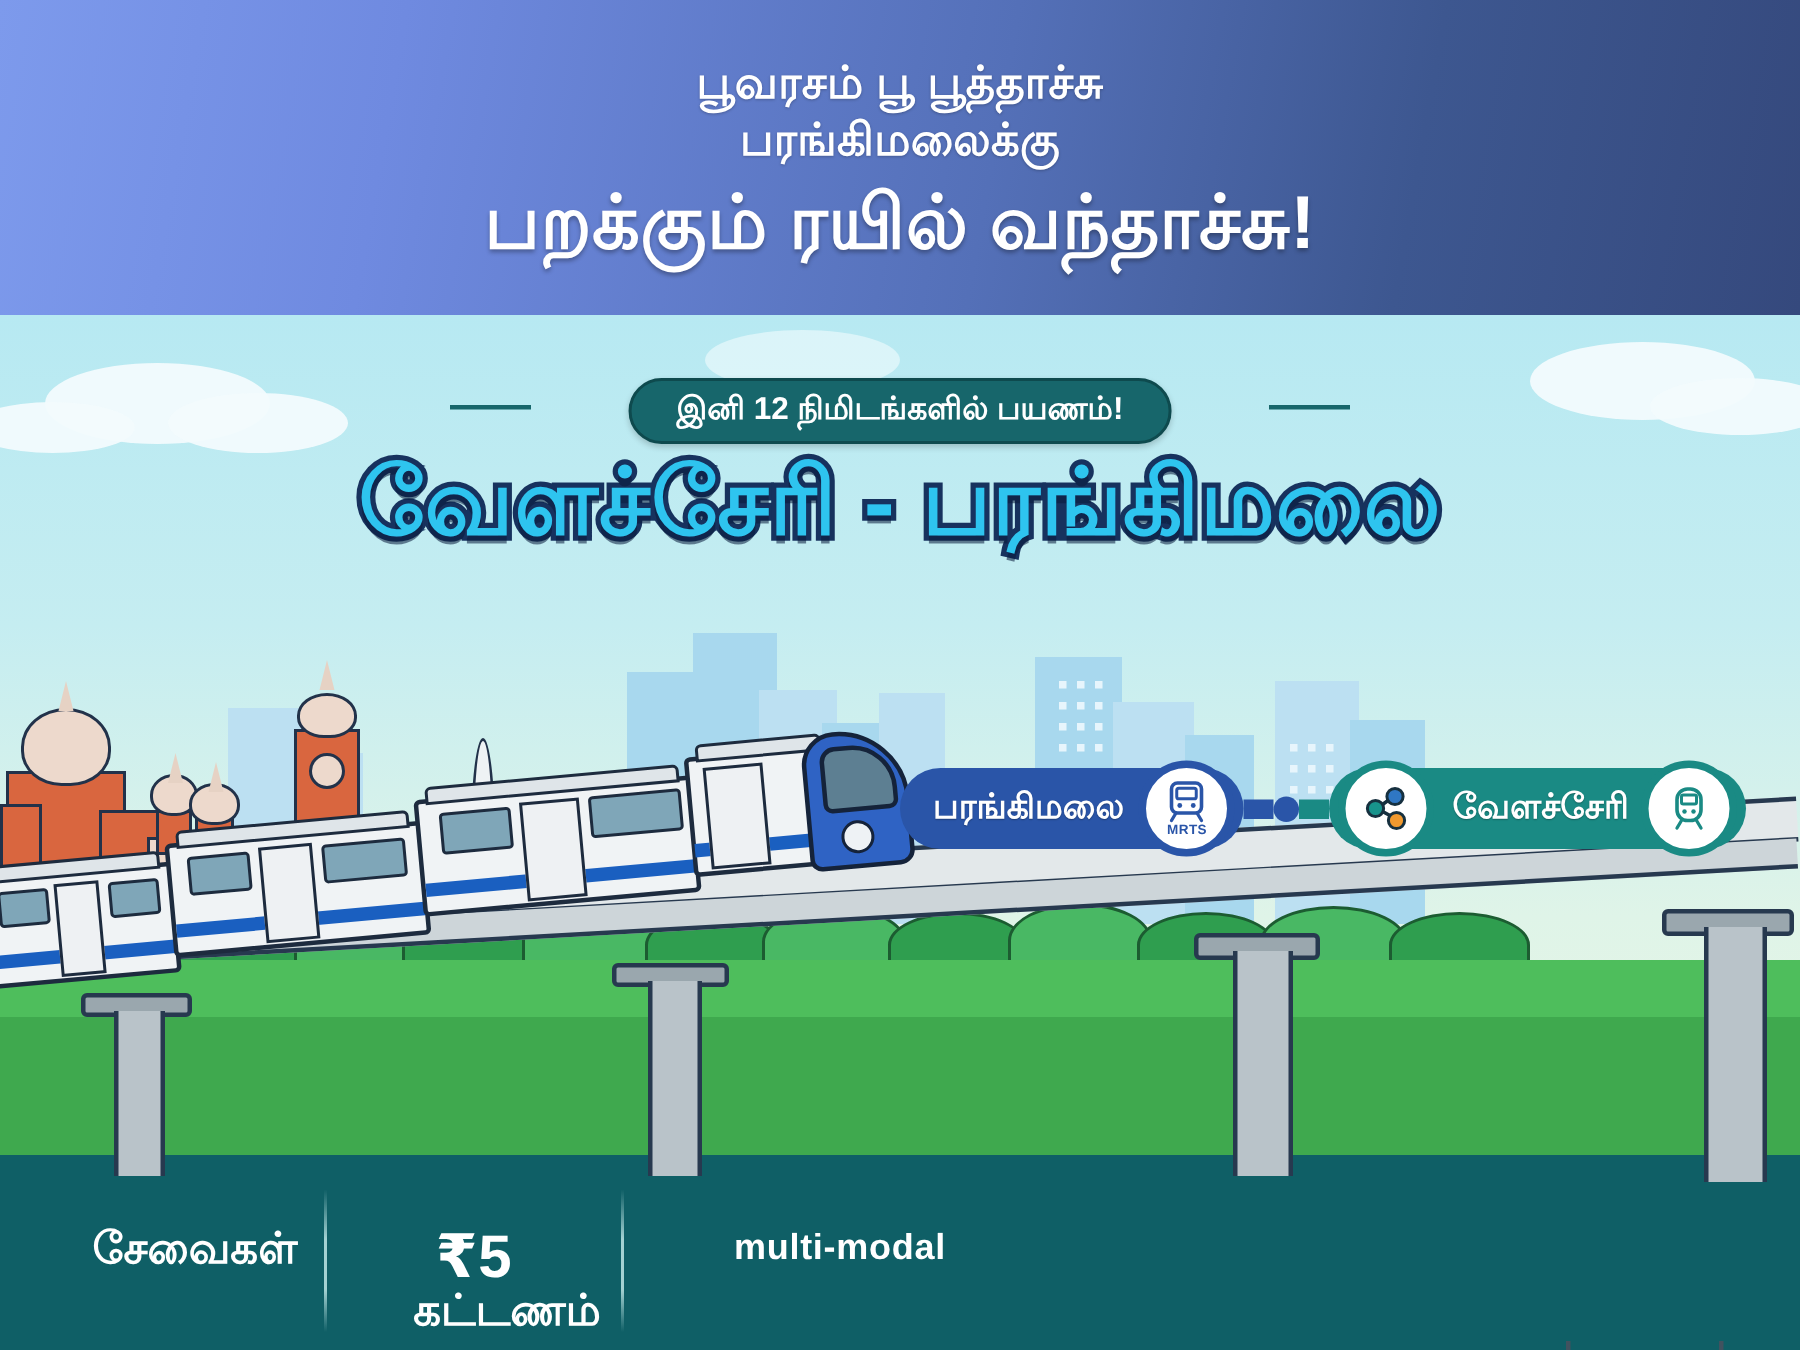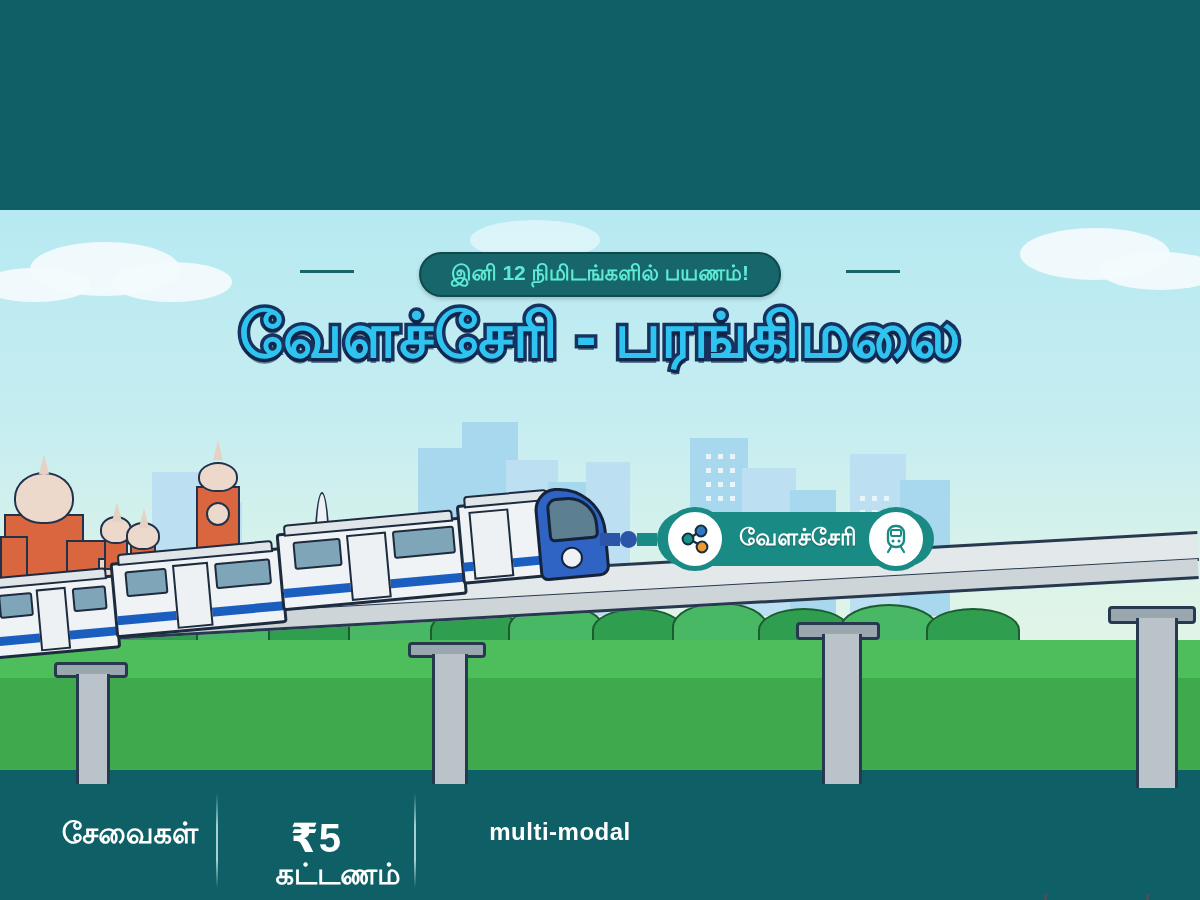--- a/index.html
+++ b/index.html
@@ -66,21 +66,21 @@
   .car-roof { position:absolute; background:#dfe5e9; border:2px solid #1d2b3e; border-radius:4px 4px 0 0; }
   .win { position:absolute; background:#7fa6b8; border:2px solid #1d2b3e; border-radius:3px; }
   .door { position:absolute; background:#eef1f3; border:2px solid #1d2b3e; }
   .nose { position:absolute; background:#2f63c4; border:3px solid #15233a; border-radius:22px 48px 10px 8px; }
   .windshield { position:absolute; background:#5d7f92; border:3px solid #15233a; border-radius:10px 30px 6px 6px; }
   .logo-dot { position:absolute; width:22px;height:22px;border-radius:50%;background:#eef2f5;border:2px solid #15233a; }
 
   
   .pill {
     position:absolute; left:50%; transform:translateX(-50%); top:42px;
-    background:#17666b; color:#5eead4; font-weight:bold; font-size:21px;
+    background:#17666b; color:#ffffff; font-weight:bold; font-size:21px;
     padding:7px 30px; border-radius:24px; white-space:nowrap;
     border:2px solid #0e4a4e; box-shadow:0 2px 4px rgba(0,0,0,.2);
   }
   .pill-wing { position:absolute; top:60px; height:3px; background:#17666b; width:54px; }
 
   .headline1 {
     position:absolute; width:1200px; top:95px; text-align:center;
     font-size:62px; font-weight:bold; color:#2ec4ef; line-height:1;
     -webkit-text-stroke:7px #17325e; paint-order:stroke fill;
     text-shadow:0 5px 0 rgba(10,28,60,.55);
@@ -122,20 +122,25 @@
   .divider { position:absolute; top:793px; width:2px; height:95px;
              background:linear-gradient(180deg,rgba(200,235,235,0) 0%,rgba(190,230,230,.85) 35%,rgba(190,230,230,.85) 70%,rgba(200,235,235,0) 100%); }
 
   svg { display:block; }
 </style>
 </head>
 <body>
 
 <div class="poster">
 
+  <div class="header">
+    <div class="hdr-small">பூவரசம் பூ பூத்தாச்சு</div>
+    <div class="hdr-small">பரங்கிமலைக்கு</div>
+    <div class="hdr-big">பறக்கும் ரயில் வந்தாச்சு!</div>
+  </div>
 
   <div class="scene">
 
     <div class="cloud" style="left:30px;  top:32px;  width:150px;height:54px;"></div>
     <div class="cloud" style="left:112px; top:52px;  width:120px;height:40px;"></div>
     <div class="cloud" style="left:-20px; top:58px;  width:110px;height:34px;"></div>
     <div class="cloud" style="left:1020px;top:18px;  width:150px;height:52px;"></div>
     <div class="cloud" style="left:1100px;top:42px;  width:120px;height:38px;"></div>
     <div class="cloud" style="left:470px; top:10px;  width:130px;height:40px;opacity:.6"></div>
 
@@ -272,20 +277,33 @@
       <div class="logo-dot" style="left:578px;top:58px;"></div>
     </div>
 
     <div class="pill-wing" style="left:300px;"></div>
     <div class="pill-wing" style="left:846px;"></div>
     <div class="pill">இனி 12 நிமிடங்களில் பயணம்!</div>
 
     <div class="headline1">வேளச்சேரி - பரங்கிமலை</div>
 
     <div class="route">
+      <div class="chip blue">
+        <span class="chip-label">பரங்கிமலை</span>
+        <span class="chip-circle b">
+          <svg width="28" height="30" viewBox="0 0 28 30" aria-hidden="true">
+            <rect x="4" y="2" width="20" height="20" rx="4" fill="none" stroke="#2a55a8" stroke-width="2.4"></rect>
+            <rect x="7.5" y="5.5" width="13" height="7" rx="1.4" fill="none" stroke="#2a55a8" stroke-width="2"></rect>
+            <circle cx="9.5" cy="17" r="1.6" fill="#2a55a8"></circle>
+            <circle cx="18.5" cy="17" r="1.6" fill="#2a55a8"></circle>
+            <path d="M7 22 L4 27 M21 22 L24 27" stroke="#2a55a8" stroke-width="2.2" stroke-linecap="round"></path>
+          </svg>
+          <span class="mrts-txt">MRTS</span>
+        </span>
+      </div>
 
       <div class="connector">
         <div class="conn-bar b"></div>
         <div class="conn-dot blue"></div>
         <div class="conn-bar t"></div>
       </div>
 
       <div class="chip teal" style="padding:0 6px 0 6px;">
         <span class="chip-circle t" style="margin-right:12px;">
           <svg width="34" height="34" viewBox="0 0 34 34" aria-hidden="true">

